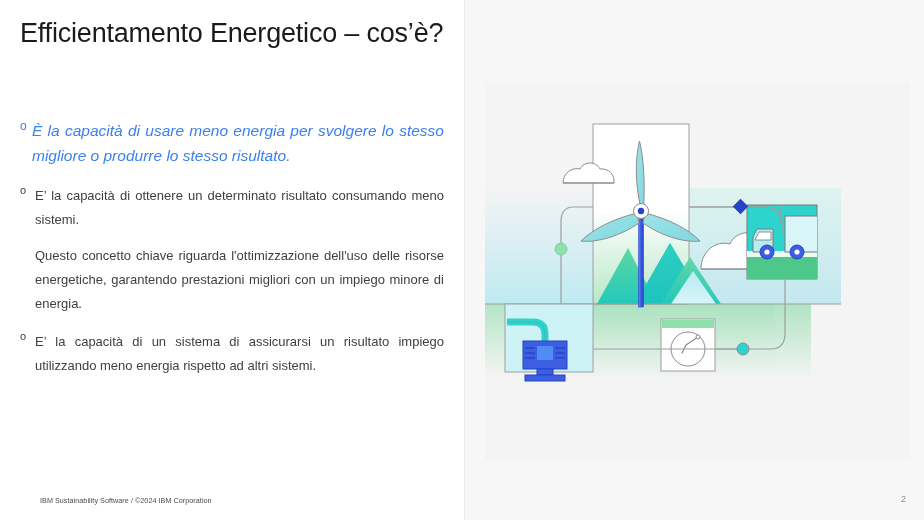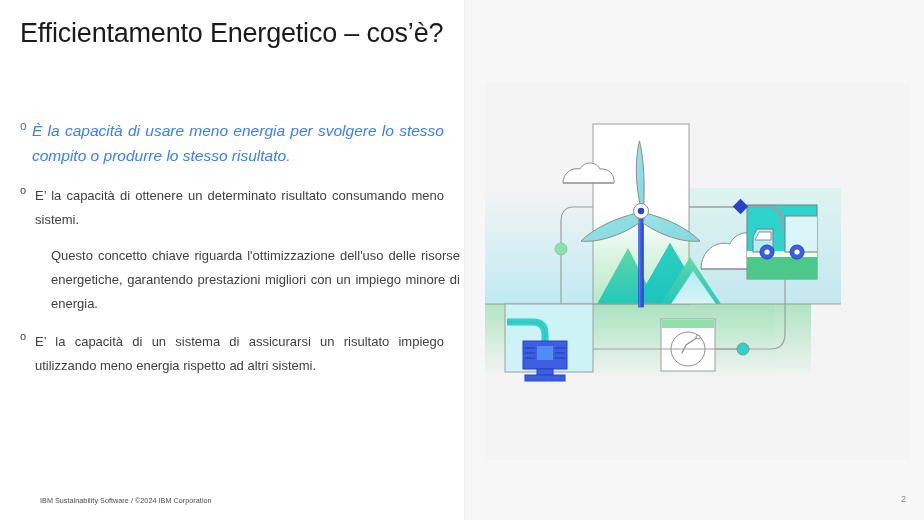--- a/index.html
+++ b/index.html
@@ -97,21 +97,21 @@
     font-size: 11px;
     padding-top: 1px;
     padding-right: 3px;
   }
 
   
   .b-para {
     color: #3f3f3f;
     font-size: 13px;
     line-height: 24px;
-    margin-left: 31px;
+    margin-left: 15px;
     margin-bottom: 14px;
     text-align: justify;
     text-justify: inter-word;
     width: 409px;
   }
 
   .footer {
     position: absolute;
     left: 12px;
     bottom: 15px;
@@ -167,21 +167,21 @@
 <div class="slide">
 
   <div class="left-col">
 
     <div class="slide-title">Efficientamento Energetico – cos’è?</div>
 
     <div class="body-block">
 
       <div class="bullet b-lead">
         <span class="bullet-mark">o</span>
-        <span class="bullet-text">È la capacità di usare meno energia per svolgere lo stesso compito o produrre lo stesso risultato.</span>
+        <span class="bullet-text">È la capacità di usare meno energia per svolgere lo stesso migliore o produrre lo stesso risultato.</span>
       </div>
 
       <div class="bullet b-reg">
         <span class="bullet-mark">o</span>
         <span class="bullet-text">E’ la capacità di ottenere un determinato risultato consumando meno sistemi.</span>
       </div>
 
       <div class="b-para">Questo concetto chiave riguarda l'ottimizzazione dell'uso delle risorse energetiche, garantendo prestazioni migliori con un impiego minore di energia.</div>
 
       <div class="bullet b-reg">

